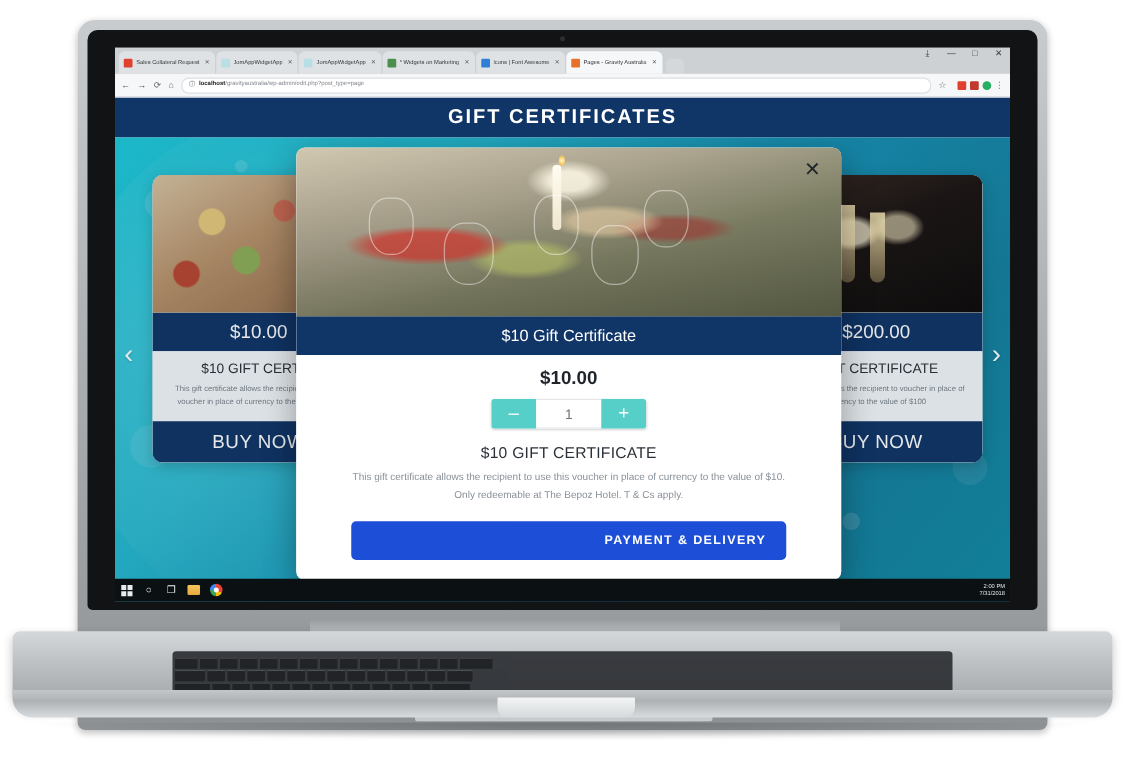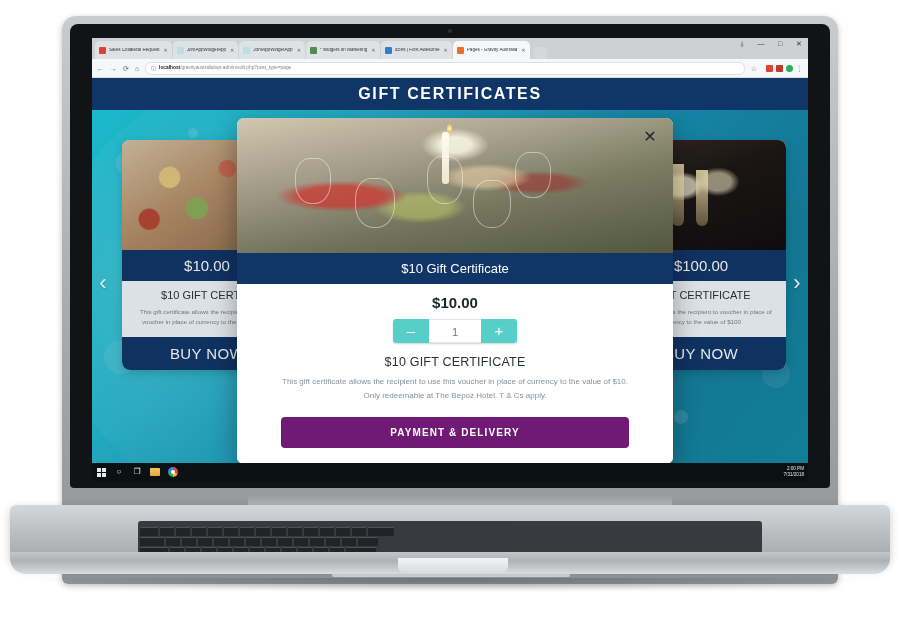--- a/index.html
+++ b/index.html
@@ -202,21 +202,21 @@
     cursor:pointer;user-select:none;
   }
   .step-val{
     flex:1;background:#ffffff;border-top:1px solid #e2e6e9;border-bottom:1px solid #e2e6e9;
     font-size:11px;color:#6d757c;line-height:24px;text-align:center;
   }
   .prod-name{font-size:12.5px;color:#2b3138;letter-spacing:.2px;margin-bottom:6px;}
   .prod-desc{font-size:8px;color:#8a9199;line-height:1.75;}
   .cta-wrap{padding:0 44px 16px;background:#fff;}
   .cta{
-    background:#701a75;color:#ffffff;text-align:center;border-radius:4px;
+    background:#1d4ed8;color:#ffffff;text-align:right;border-radius:4px;
     font-size:10px;letter-spacing:1.1px;padding:10px 16px;cursor:pointer;font-weight:bold;
   }
 
   
   .verbar{
     position:absolute;left:0;bottom:0;width:100%;height:16px;
     background:rgba(12,44,64,.62);display:flex;align-items:center;justify-content:center;
   }
   .vertext{font-size:6px;color:#d6eef4;letter-spacing:.4px;}
 
@@ -336,21 +336,21 @@
                 <div class="card-buy">BUY NOW</div>
               </div>
 
               <div class="card card-right">
                 <div class="card-img">
                   <div class="photo-champ">
                     <div class="flute" style="left:56px;top:24px;height:62px;"></div>
                     <div class="flute" style="left:80px;top:30px;height:56px;"></div>
                   </div>
                 </div>
-                <div class="card-price">$100.00</div>
+                <div class="card-price">$200.00</div>
                 <div class="card-mid">
                   <div class="card-name">GIFT CERTIFICATE</div>
                   <div class="card-desc">certificate allows the recipient to voucher in place of currency to the value of $100</div>
                 </div>
                 <div class="card-buy">BUY NOW</div>
               </div>
 
               <div class="arrow arrow-left">‹</div>
               <div class="arrow arrow-right">›</div>
 

